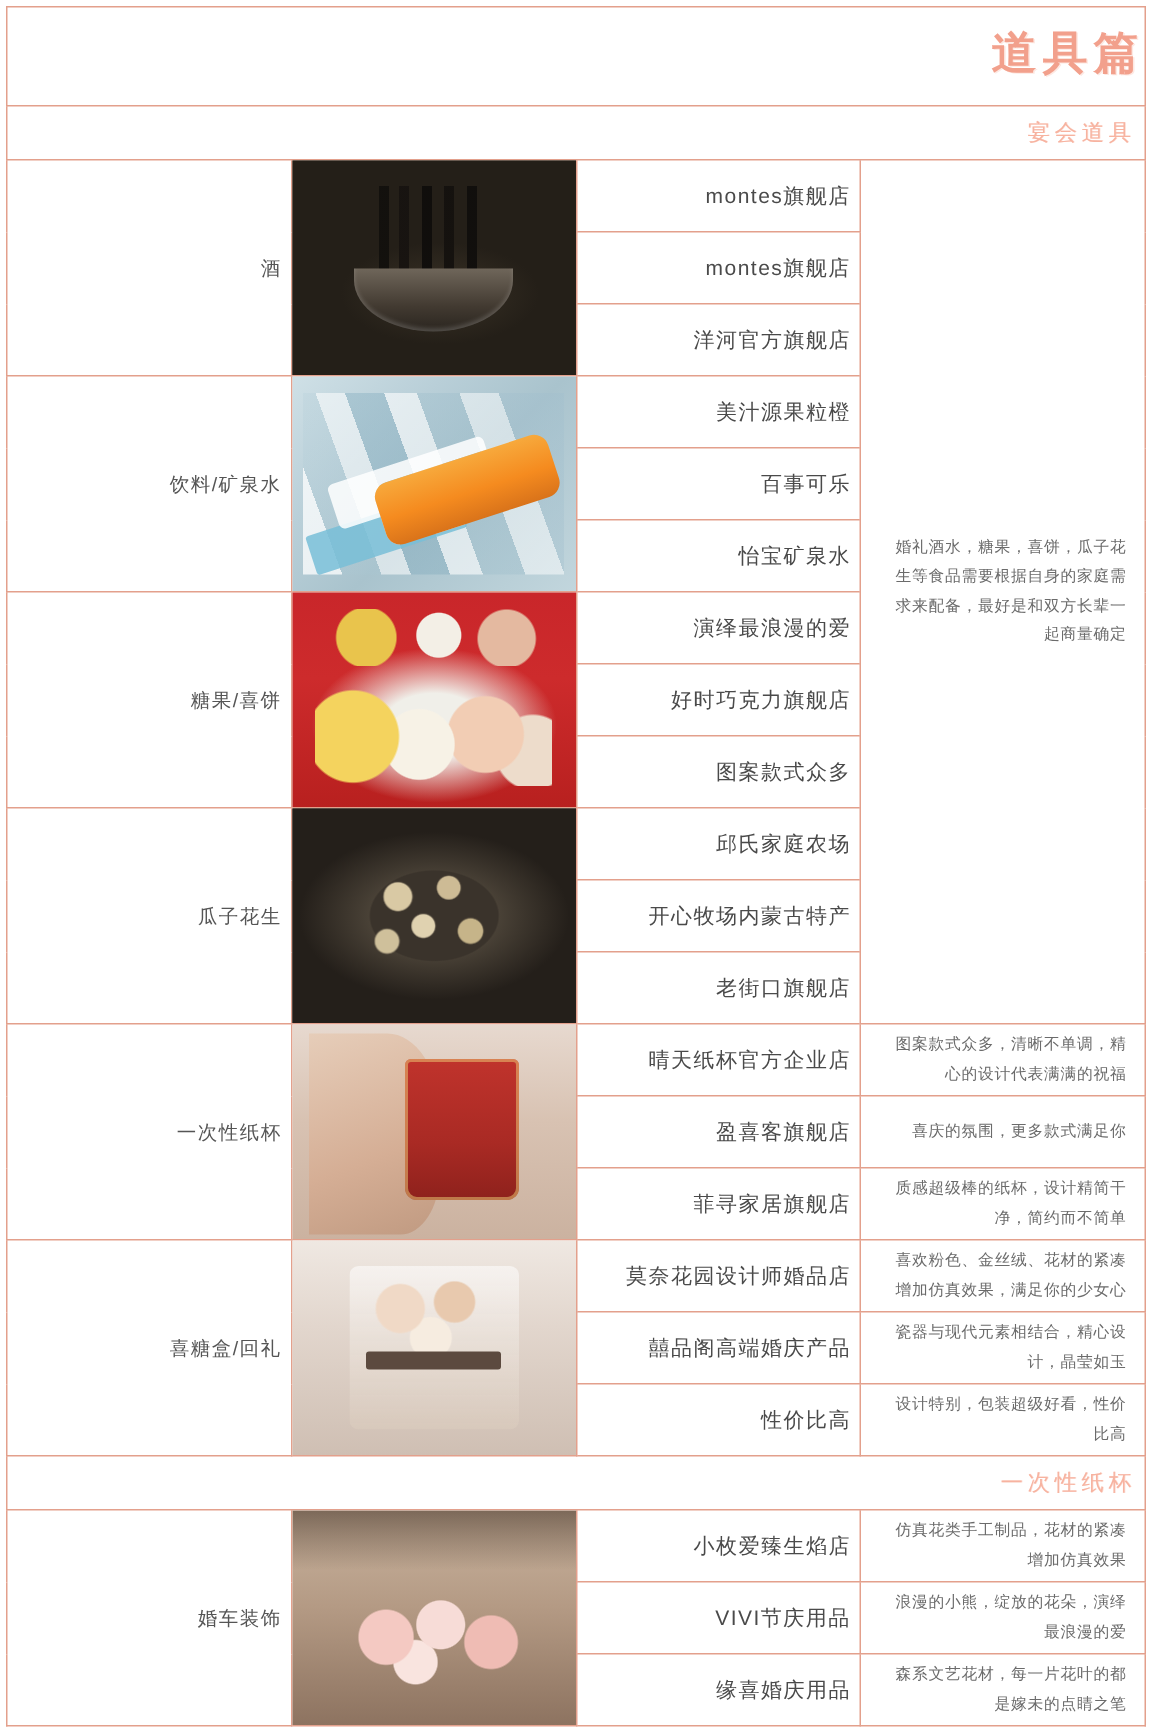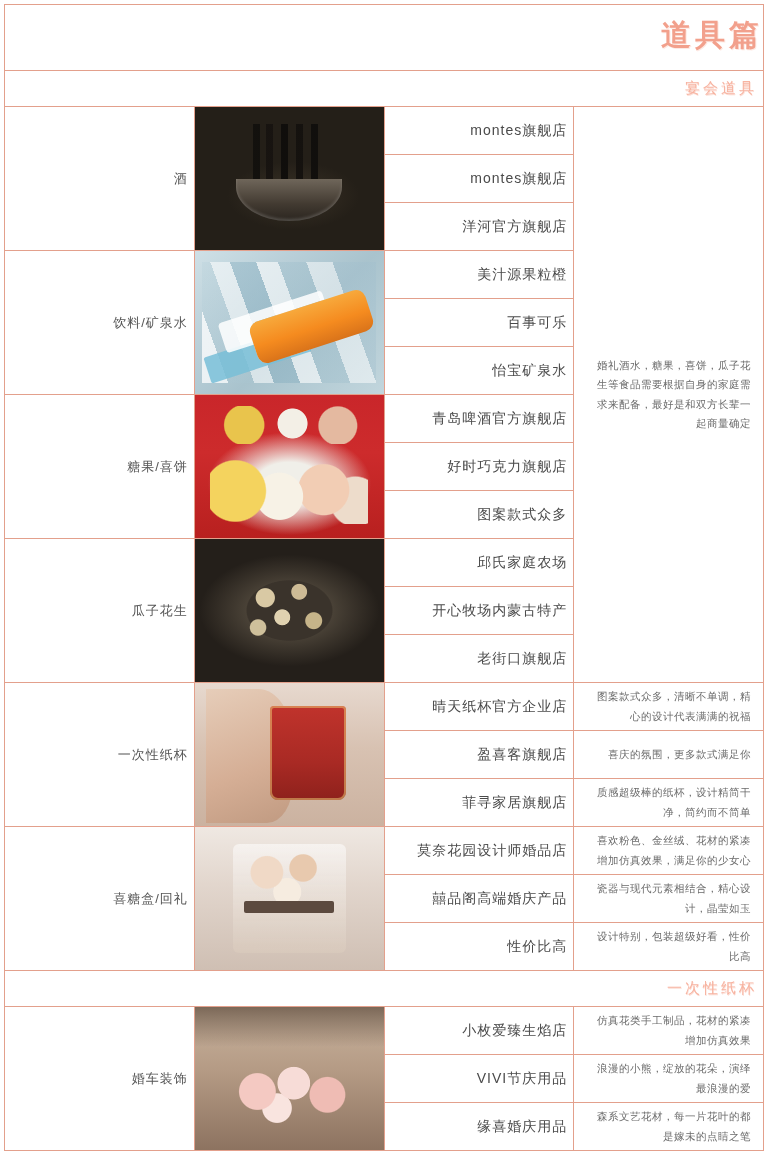--- a/index.html
+++ b/index.html
@@ -301,21 +301,21 @@
     </tr>
     <tr>
       <td class="name-cell">怡宝矿泉水</td>
     </tr>
 
     <tr>
       <td class="cat-cell" rowspan="3">糖果/喜饼</td>
       <td class="img-cell" rowspan="3">
         <div class="photo p-candy"></div>
       </td>
-      <td class="name-cell">青岛啤酒官方旗舰店</td>
+      <td class="name-cell">演绎最浪漫的爱</td>
     </tr>
     <tr>
       <td class="name-cell">好时巧克力旗舰店</td>
     </tr>
     <tr>
       <td class="name-cell">图案款式众多</td>
     </tr>
 
     <tr>
       <td class="cat-cell" rowspan="3">瓜子花生</td>

